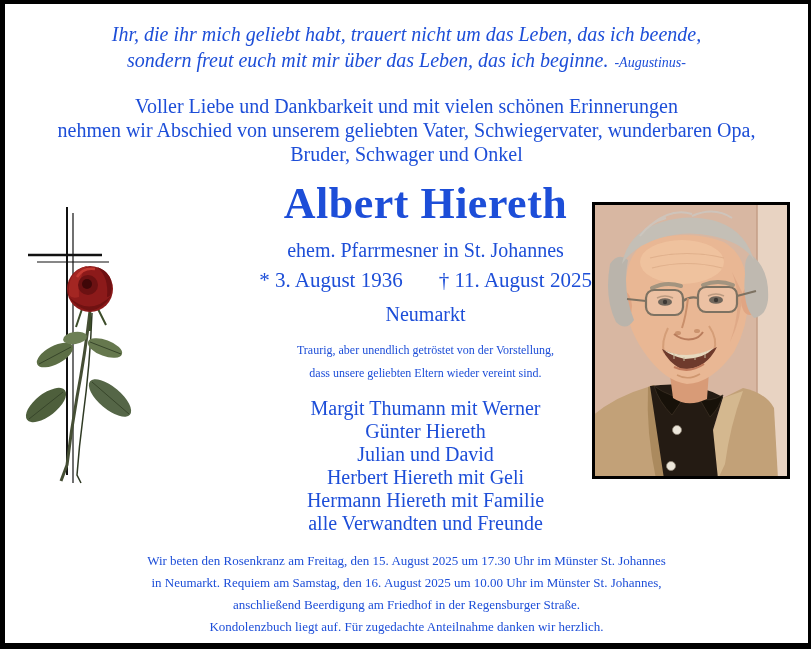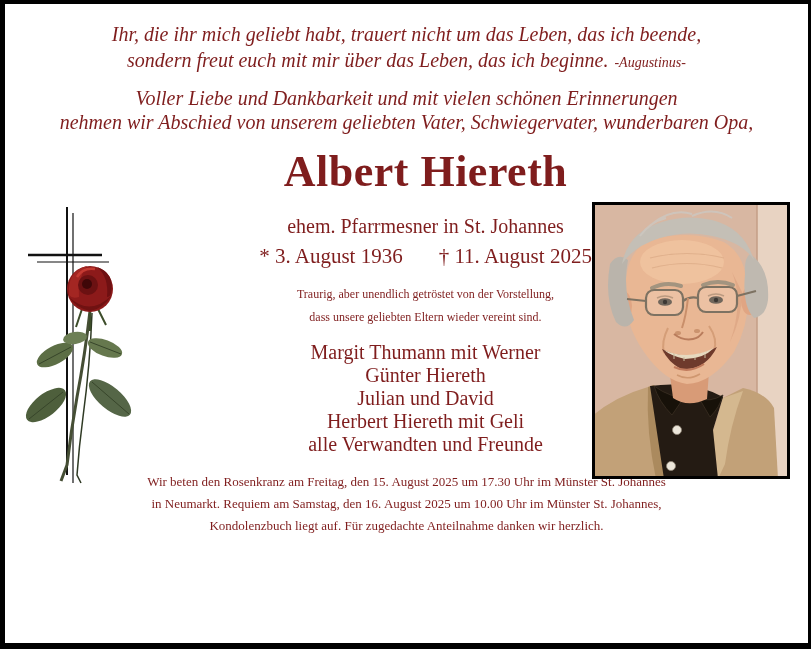--- a/index.html
+++ b/index.html
@@ -4,34 +4,34 @@
 <style>
   html,body { margin:0; padding:0; background:#ffffff; }
   .page {
     position:relative;
     width:811px; height:649px;
     box-sizing:border-box;
     border-style:solid; border-color:#000;
     border-width:4px 3px 6px 5px;
     background:#fff;
     font-family:"Liberation Serif", serif;
-    color:#7f1d1d;
+    color:#1d4ed8;
     overflow:hidden;
   }
   .center { text-align:center; }
   .line { white-space:nowrap; }
 
   .quote { margin-top:17px; font-style:italic; font-size:20px; line-height:26px; }
   .quote .attrib { font-size:14px; margin-left:6px; }
 
-  .intro { margin-top:10px; font-size:20px; line-height:24px;font-style:italic; }
+  .intro { margin-top:18px; font-size:20px; line-height:24px; }
 
   .middle { padding-left:127px; padding-right:89px; text-align:center; }
   .name  { margin-top:12px; font-size:44px; font-weight:bold; line-height:52px; letter-spacing:0.5px; }
-  .role  { margin-top:16px; font-size:20px; line-height:24px; }
+  .role  { margin-top:8px; font-size:20px; line-height:24px; }
   .dates { margin-top:4px; font-size:21px; line-height:28px; }
   .dates .death { margin-left:36px;text-align:center; }
   .city  { margin-top:8px; font-size:20px; line-height:24px; }
   .consolation { margin-top:13px; font-size:12px; line-height:23px; }
   .mourners { margin-top:12px; font-size:20px; line-height:23px; }
   .mourners .b { font-weight:normal; }
   .schedule { margin-top:15px; font-size:13px; line-height:22px; }
 
   .memorial-art { position:absolute; left:12px; top:201px; width:122px; height:280px; }
   .portrait { position:absolute; left:587px; top:198px; width:198px; height:277px; }
@@ -42,44 +42,48 @@
 <div class="page">
 
   <div class="quote center">
     <div class="line">Ihr, die ihr mich geliebt habt, trauert nicht um das Leben, das ich beende,</div>
     <div class="line"><span>sondern freut euch mit mir über das Leben, das ich beginne.</span><span class="attrib">-Augustinus-</span></div>
   </div>
 
   <div class="intro center">
     <div class="line">Voller Liebe und Dankbarkeit und mit vielen schönen Erinnerungen</div>
     <div class="line">nehmen wir Abschied von unserem geliebten Vater, Schwiegervater, wunderbaren Opa,</div>
+    <div class="line">Bruder, Schwager und Onkel</div>
   </div>
 
   <div class="middle">
     <div class="name">Albert Hiereth</div>
     <div class="role">ehem. Pfarrmesner in St. Johannes</div>
     <div class="dates"><span>* 3. August 1936</span><span class="death">† 11. August 2025</span></div>
+    <div class="city">Neumarkt</div>
 
     <div class="consolation">
       <div class="line">Traurig, aber unendlich getröstet von der Vorstellung,</div>
       <div class="line">dass unsere geliebten Eltern wieder vereint sind.</div>
     </div>
 
     <div class="mourners">
       <div class="line"><span class="b">Margit Thumann</span><span> mit </span><span class="b">Werner</span></div>
       <div class="line"><span class="b">Günter Hiereth</span><span></span><span class="b"></span></div>
       <div class="line"><span class="b">Julian</span><span> und </span><span class="b">David</span></div>
       <div class="line"><span class="b">Herbert Hiereth</span><span> mit </span><span class="b">Geli</span></div>
+      <div class="line"><span class="b">Hermann Hiereth</span><span> mit Familie</span><span class="b"></span></div>
       <div class="line"><span class="b"></span><span>alle Verwandten und Freunde</span><span class="b"></span></div>
     </div>
   </div>
 
   <div class="schedule center">
     <div class="line">Wir beten den Rosenkranz am Freitag, den 15. August 2025 um 17.30 Uhr im Münster St. Johannes</div>
     <div class="line">in Neumarkt. Requiem am Samstag, den 16. August 2025 um 10.00 Uhr im Münster St. Johannes,</div>
+    <div class="line">anschließend Beerdigung am Friedhof in der Regensburger Straße.</div>
     <div class="line">Kondolenzbuch liegt auf. Für zugedachte Anteilnahme danken wir herzlich.</div>
   </div>
 
   <svg class="memorial-art" viewBox="0 0 122 280" aria-hidden="true">
 
     <line x1="50" y1="2" x2="50" y2="270" stroke="#111" stroke-width="2"></line>
     <line x1="56" y1="8" x2="56" y2="278" stroke="#111" stroke-width="1.2"></line>
     <line x1="11" y1="50" x2="85" y2="50" stroke="#111" stroke-width="2.4"></line>
     <line x1="20" y1="57" x2="92" y2="57" stroke="#111" stroke-width="1.1"></line>
 

